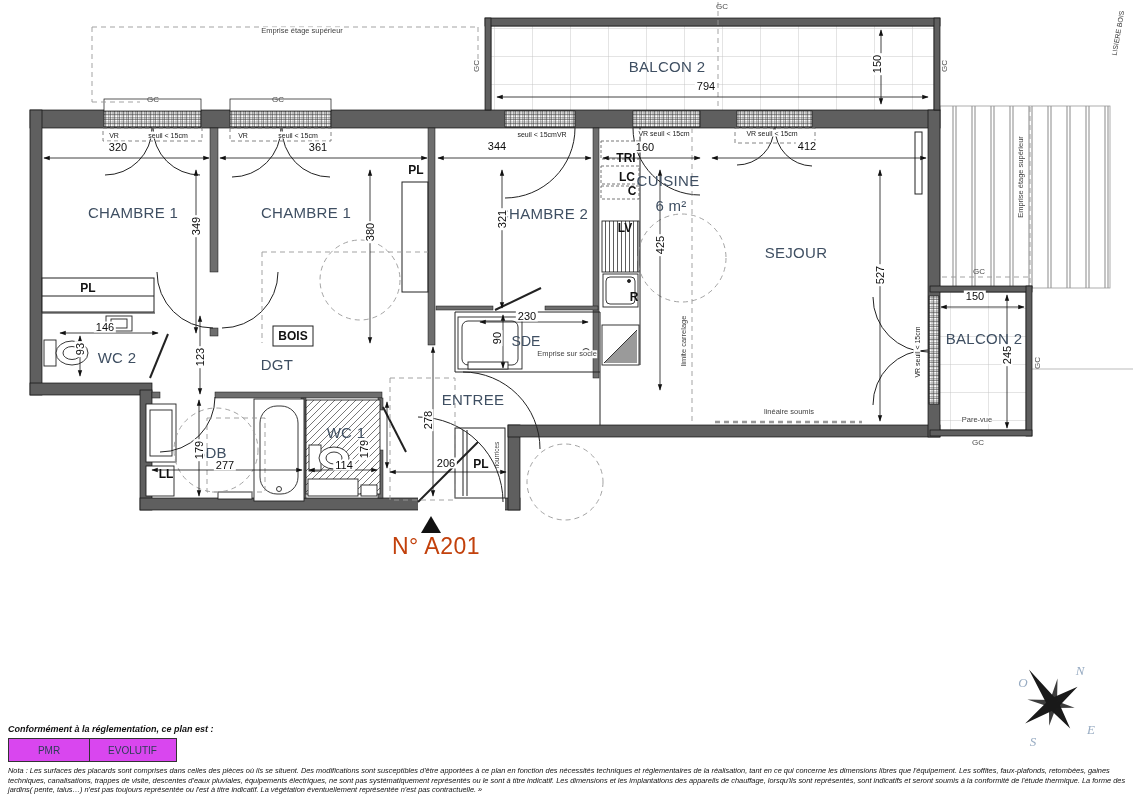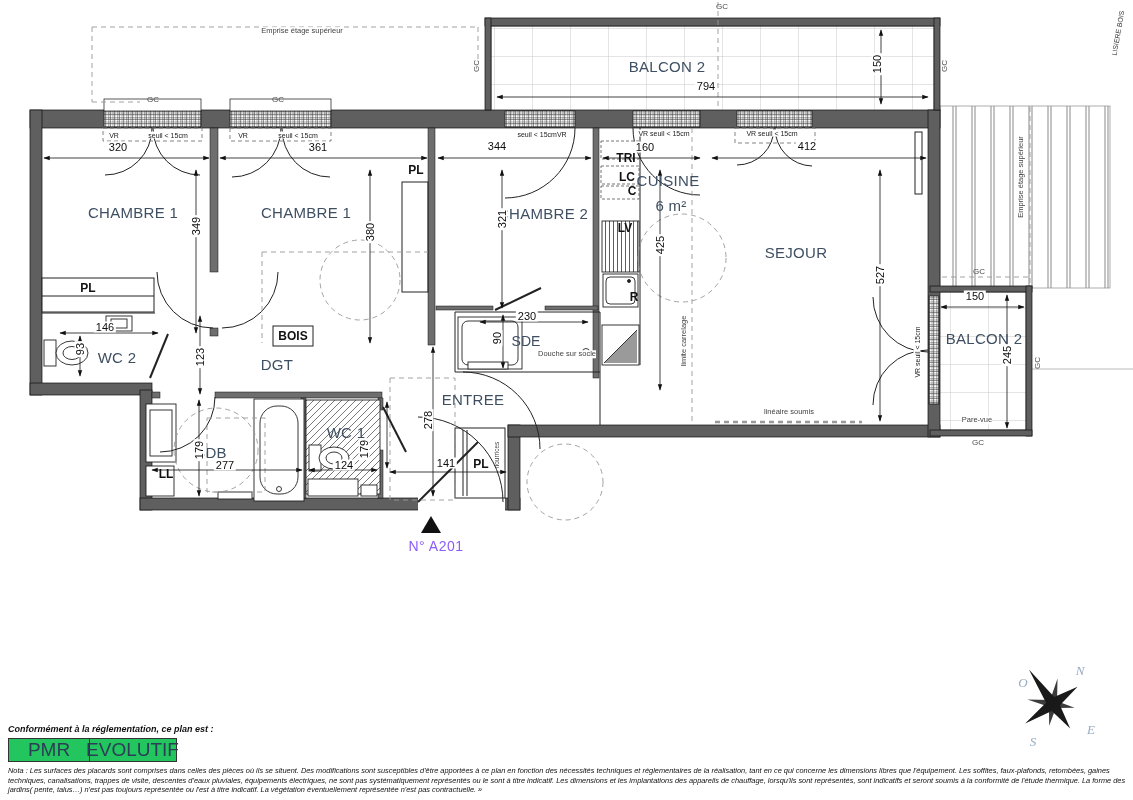--- a/index.html
+++ b/index.html
@@ -11,30 +11,30 @@
        color:#222;z-index:3;line-height:1;}
   .rot{transform:translate(-50%,-50%) rotate(-90deg);}
   .room{font-size:15px;color:#3f4f62;letter-spacing:.3px;}
   .room2{font-size:14px;color:#3f4f62;}
   .dim{font-size:11px;color:#0d0d0d;background:#fff;padding:0 2px;}
   .sm{font-size:7px;color:#1a1a1a;background:#fff;}
   .smb{font-size:12px;font-weight:bold;color:#111;}
   .gc{font-size:8px;color:#4a4a4a;}
   .note{font-size:7.5px;color:#444;background:#fff;}
   .tiny{font-size:6.5px;color:#444;}
-  .unit{font-size:14px;color:#8b5cf6;letter-spacing:.5px;}
+  .unit{font-size:23px;color:#c2410c;letter-spacing:.5px;}
   .lis{position:absolute;font-size:7px;color:#333;z-index:3;
        transform:translate(-50%,-50%) rotate(-80deg);white-space:nowrap;}
   .cletter{font-family:"Liberation Serif",serif;font-style:italic;
            font-size:13px;color:#97abc2;}
   .caption{position:absolute;left:8px;top:724px;font-size:9px;font-style:italic;
            font-weight:bold;color:#111;z-index:3;}
   .regbox{position:absolute;left:8px;top:738px;display:flex;z-index:3;}
   .regbox .cell{border:1.5px solid #333;height:22px;display:flex;align-items:center;
-       justify-content:center;font-size:19px;color:#2c3e55;background:#22c55e;}
+       justify-content:center;font-size:10px;color:#2c3e55;background:#d946ef;}
   .cell.pmr{width:80px;}
   .cell.evo{width:86px;margin-left:-1.5px;}
   .nota{position:absolute;left:8px;top:766px;width:1120px;font-size:7.4px;
         font-style:italic;color:#111;line-height:9.6px;z-index:3;}
 </style>
 </head>
 <body>
 
 <div id="plan">
 
@@ -263,21 +263,21 @@
 <span class="lbl gc" style="left:979px;top:272px">GC</span>
 <span class="lbl gc rot" style="left:1038px;top:363px">GC</span>
 <span class="lbl gc" style="left:978px;top:443px">GC</span>
 
 <span class="lbl note" style="left:302px;top:31px">Emprise étage supérieur</span>
 <span class="lbl note rot" style="left:1021px;top:177px">Emprise étage supérieur</span>
 <span class="lis" style="left:1118px;top:33px">LISIERE BOIS</span>
 <span class="lbl note" style="left:789px;top:412px">linéaire soumis</span>
 <span class="lbl note" style="left:977px;top:420px">Pare-vue</span>
 <span class="lbl note rot" style="left:684px;top:341px">limite carrelage</span>
-<span class="lbl note" style="left:567px;top:354px">Douche sur socle</span>
+<span class="lbl note" style="left:567px;top:354px">Emprise sur socle</span>
 <span class="lbl tiny rot" style="left:497px;top:455px">nourrices</span>
 
 <span class="lbl sm" style="left:114px;top:135px">VR</span>
 <span class="lbl sm" style="left:168px;top:135px">seuil &lt; 15cm</span>
 <span class="lbl sm" style="left:243px;top:135px">VR</span>
 <span class="lbl sm" style="left:298px;top:135px">seuil &lt; 15cm</span>
 <span class="lbl sm" style="left:542px;top:134px">seuil &lt; 15cmVR</span>
 <span class="lbl sm" style="left:664px;top:133px">VR seuil &lt; 15cm</span>
 <span class="lbl sm" style="left:772px;top:133px">VR seuil &lt; 15cm</span>
 <span class="lbl sm rot" style="left:917px;top:352px">VR seuil &lt; 15cm</span>
@@ -320,26 +320,26 @@
 <span class="lbl dim rot" style="left:660px;top:245px">425</span>
 <span class="lbl dim" style="left:807px;top:146px">412</span>
 <span class="lbl dim rot" style="left:880px;top:275px">527</span>
 <span class="lbl dim" style="left:975px;top:296px">150</span>
 <span class="lbl dim rot" style="left:1007px;top:355px">245</span>
 <span class="lbl dim" style="left:105px;top:327px">146</span>
 <span class="lbl dim rot" style="left:80px;top:349px">93</span>
 <span class="lbl dim rot" style="left:200px;top:357px">123</span>
 <span class="lbl dim rot" style="left:199px;top:450px">179</span>
 <span class="lbl dim" style="left:225px;top:465px">277</span>
-<span class="lbl dim" style="left:344px;top:465px">124</span>
+<span class="lbl dim" style="left:344px;top:465px">114</span>
 <span class="lbl dim rot" style="left:364px;top:449px">179</span>
 <span class="lbl dim" style="left:527px;top:316px">230</span>
 <span class="lbl dim rot" style="left:497px;top:338px">90</span>
 <span class="lbl dim rot" style="left:428px;top:420px">278</span>
-<span class="lbl dim" style="left:446px;top:463px">141</span>
+<span class="lbl dim" style="left:446px;top:463px">206</span>
 
 <span class="lbl unit" style="left:436px;top:546px">N° A201</span>
 
 <span class="lbl cletter" style="left:1080px;top:670px">N</span>
 <span class="lbl cletter" style="left:1023px;top:682px">O</span>
 <span class="lbl cletter" style="left:1091px;top:729px">E</span>
 <span class="lbl cletter" style="left:1033px;top:741px">S</span>
 
 <span class="caption">Conformément à la réglementation, ce plan est :</span>
 <div class="regbox">

